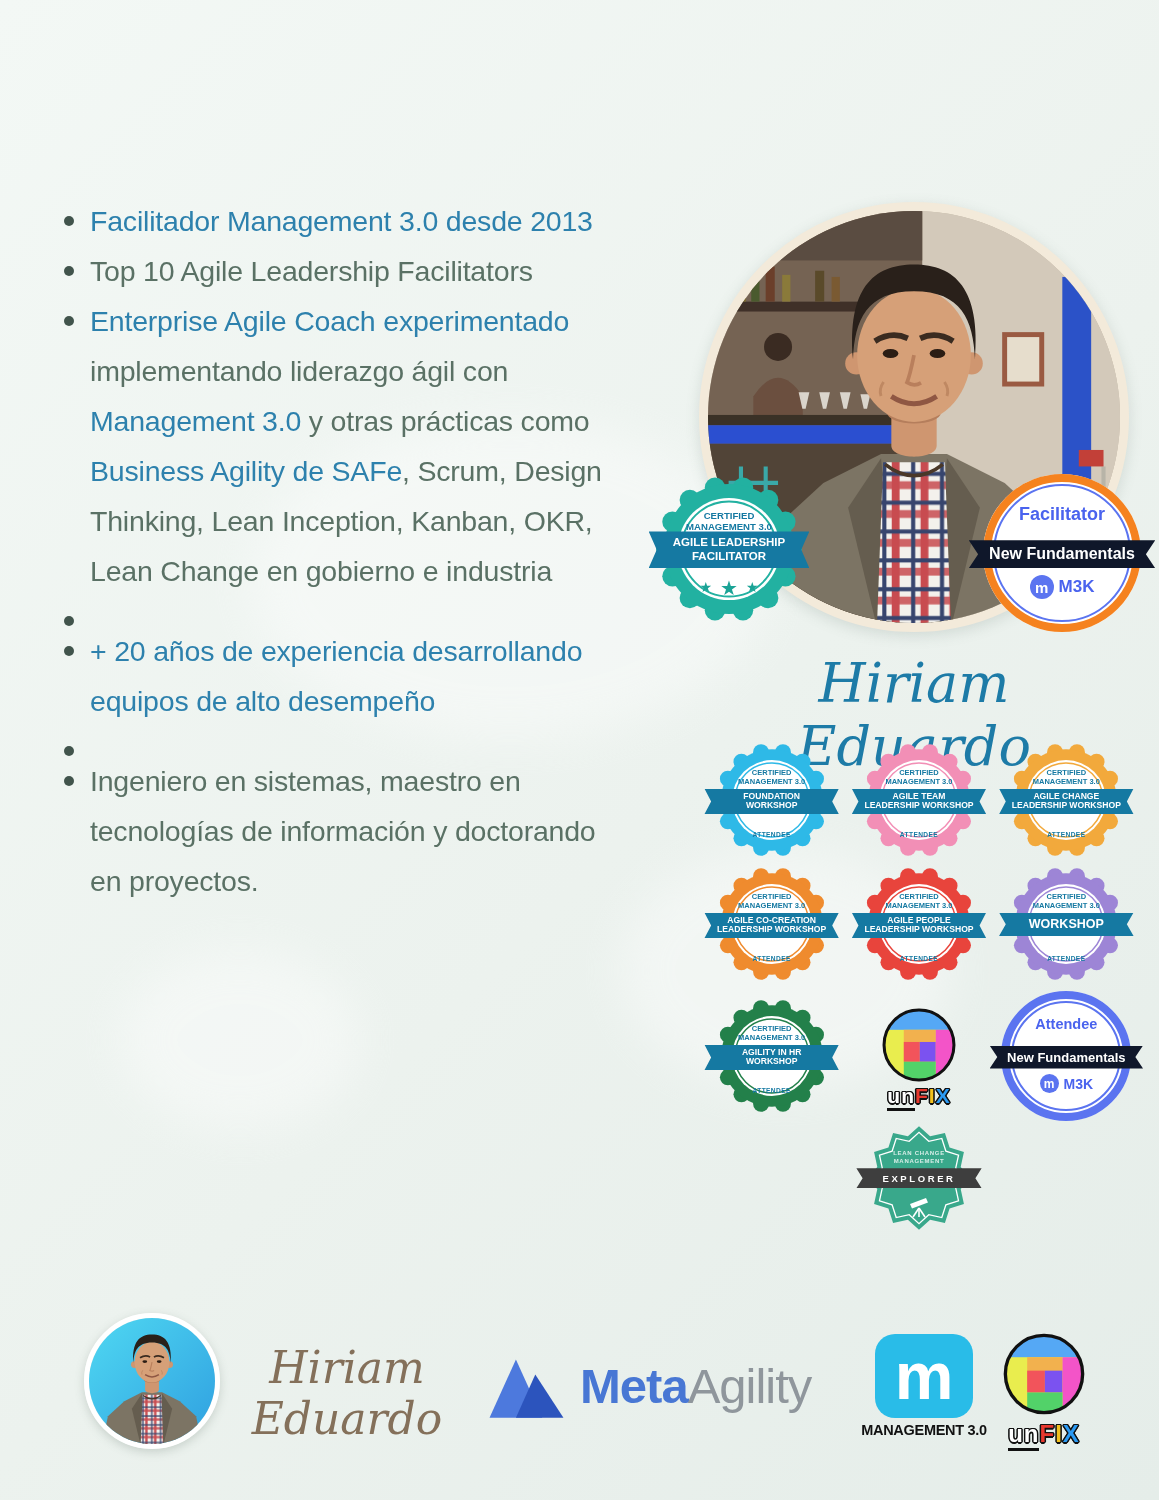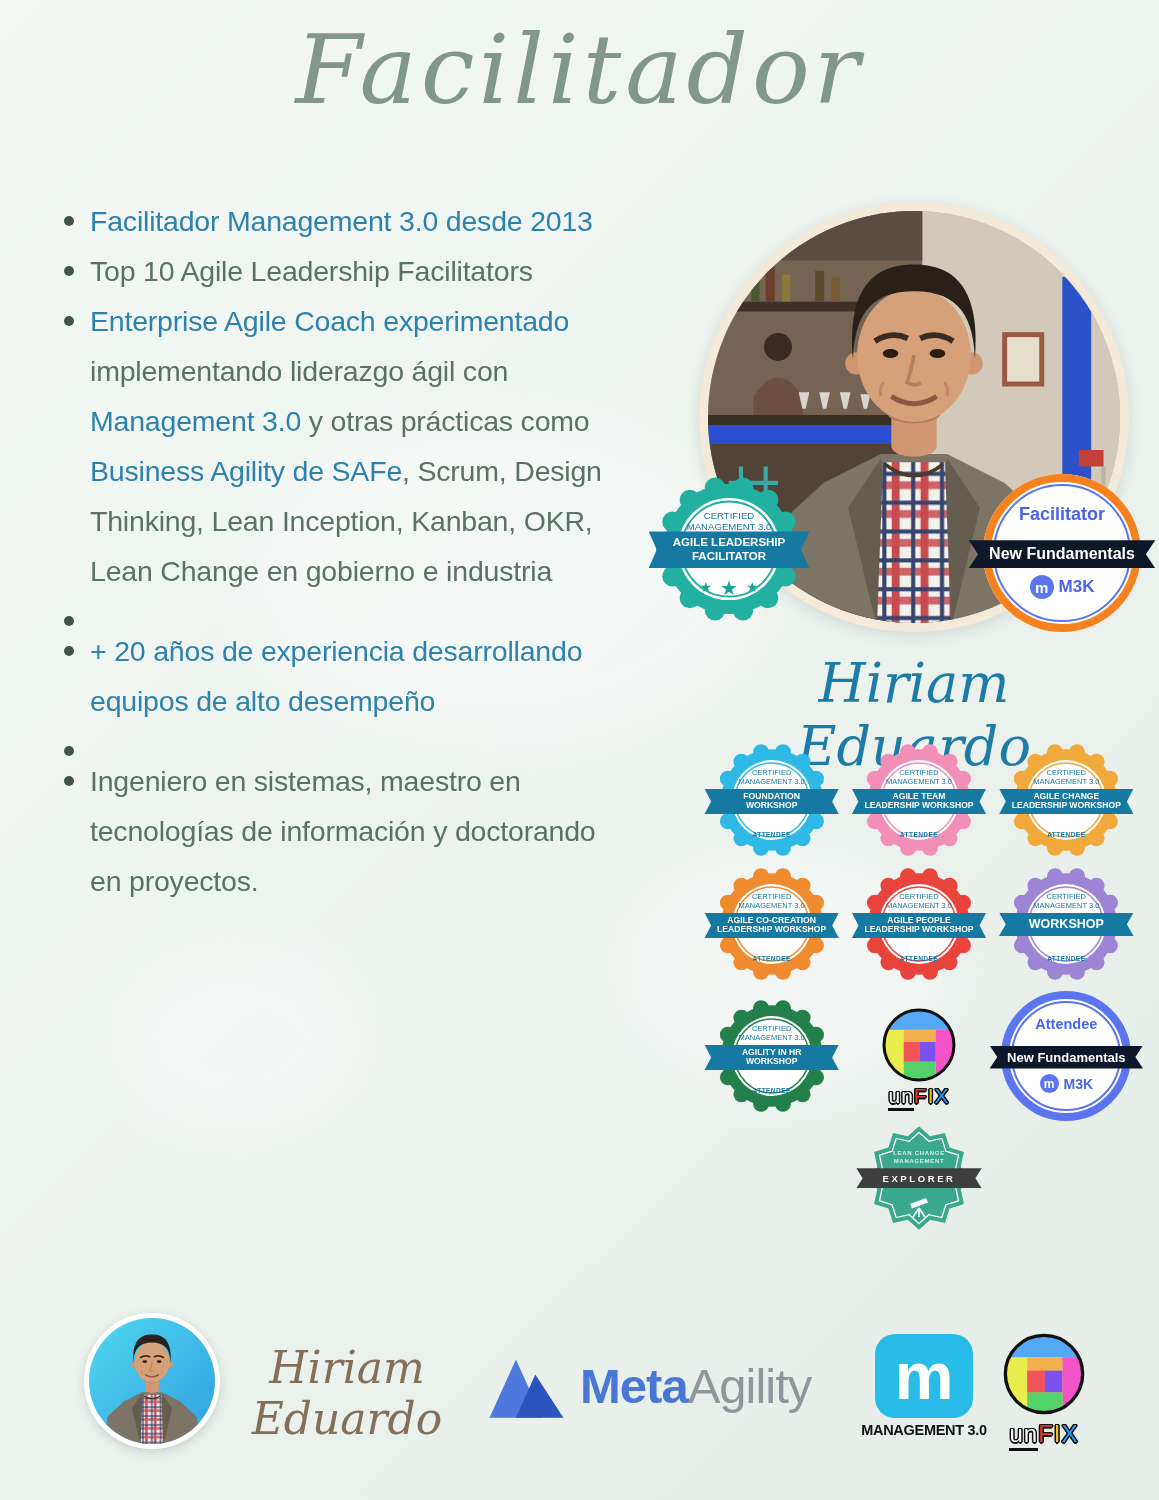--- a/index.html
+++ b/index.html
@@ -18,21 +18,21 @@
   
   .hero-photo{position:absolute;left:699px;top:202px;width:430px;height:430px;border-radius:50%;
     border:9px solid #f3eada;box-sizing:border-box;overflow:hidden;background:#cdc3b2;
     box-shadow:0 4px 14px rgba(90,110,100,.18);}
   .hero-photo svg{width:100%;height:100%;display:block;}
   .script-name{position:absolute;left:699px;top:652px;width:430px;text-align:center;
     font:italic 54px "DejaVu Serif",serif;color:#1d7ba7;}
   
   .m30{position:relative;width:114px;height:114px;}
   .m30 .scallop-svg{position:absolute;inset:0;width:100%;height:100%;color:var(--c);}
-  .m30-top{position:absolute;top:22%;left:0;right:0;text-align:center;font-weight:400;
+  .m30-top{position:absolute;top:22%;left:0;right:0;text-align:center;font-weight:700;
     font-size:7.5px;line-height:1.2;color:#1579a2;}
   .m30-ribbon{position:absolute;top:40%;left:-9%;width:118%;background:#1579a2;color:#fff;
     font-weight:700;font-size:8.6px;line-height:1.15;text-align:center;padding:3px 0;
     clip-path:polygon(0 0,100% 0,95% 50%,100% 100%,0 100%,5% 50%);text-transform:uppercase;}
   .m30-ribbon.single{font-size:12.5px;padding:4.5px 0;}
   .m30-att{position:absolute;bottom:17%;left:0;right:0;text-align:center;font-weight:700;
     font-size:6.6px;color:#1579a2;letter-spacing:.4px;}
   
   .m30.hero{width:146px;height:146px;}
   .m30.hero .m30-top{top:23%;font-size:9.6px;}
@@ -68,21 +68,21 @@
   .m3k.fac{width:158px;height:158px;position:absolute;left:983px;top:474px;z-index:6;}
   .m3k.fac .top{font-size:18px;} .m3k.fac .rb{font-size:16px;padding:5px 0;}
   .m3k.fac .bottom{font-size:17px;} .m3k.fac .mc{width:24px;height:24px;font-size:15px;}
   .m3k.att{width:130px;height:130px;}
   .m3k.att .top{font-size:14.5px;} .m3k.att .rb{font-size:13px;padding:4px 0;}
   .m3k.att .bottom{font-size:14px;} .m3k.att .mc{width:19px;height:19px;font-size:12px;}
   .hero-badge-left{position:absolute;left:656px;top:476px;z-index:6;}
   
   .unfix{display:flex;flex-direction:column;align-items:center;}
   .unfix svg{display:block;}
-  .unfix-word{font-weight:400;line-height:1;margin-top:2px;letter-spacing:1px;}
+  .unfix-word{font-weight:700;line-height:1;margin-top:2px;letter-spacing:1px;}
   .u-out{color:#fff;border-bottom:3px solid #111;padding-bottom:1px;}
   .u-out,.u-red,.u-yel,.u-blu{text-shadow:-1.5px 0 #111,1.5px 0 #111,0 -1.5px #111,0 1.5px #111,
     -1px -1px #111,1px 1px #111,-1px 1px #111,1px -1px #111;}
   .u-red{color:#e8382e;} .u-yel{color:#f2c11e;} .u-blu{color:#2b9af3;}
   
   .footer-photo{position:absolute;left:84px;top:1313px;width:136px;height:136px;border-radius:50%;
     border:5px solid #fff;box-sizing:border-box;overflow:hidden;box-shadow:0 3px 10px rgba(90,110,100,.25);}
   .footer-photo svg{width:100%;height:100%;display:block;}
   .footer-name{position:absolute;left:212px;top:1342px;width:270px;text-align:center;
     font:italic 44px "DejaVu Serif",serif;color:#84705a;}
@@ -153,21 +153,20 @@
       <path d="M57.4,41.5 q1.2,1.8 0.6,3.4" stroke="#bf8862" stroke-width="0.7" fill="none"></path>
     </g>
   </defs>
 </svg>
 
 <div class="page">
   <div class="wm" style="left:250px;top:420px;width:520px;height:320px;"></div>
   <div class="wm" style="left:620px;top:850px;width:330px;height:240px;"></div>
   <div class="wm" style="left:120px;top:950px;width:240px;height:180px;"></div>
 
-  <div class="page-title">Facilitador</div>
 
   <ul class="bullets" id="bullet-list">
       <li>
         <span class="dot"></span>
         <span class="txt"><span class="seg-blue">Facilitador Management 3.0 desde 2013</span></span>
       </li>
       <li>
         <span class="dot"></span>
         <span class="txt"><span class="seg-green">Top 10 Agile Leadership Facilitators</span></span>
       </li>

